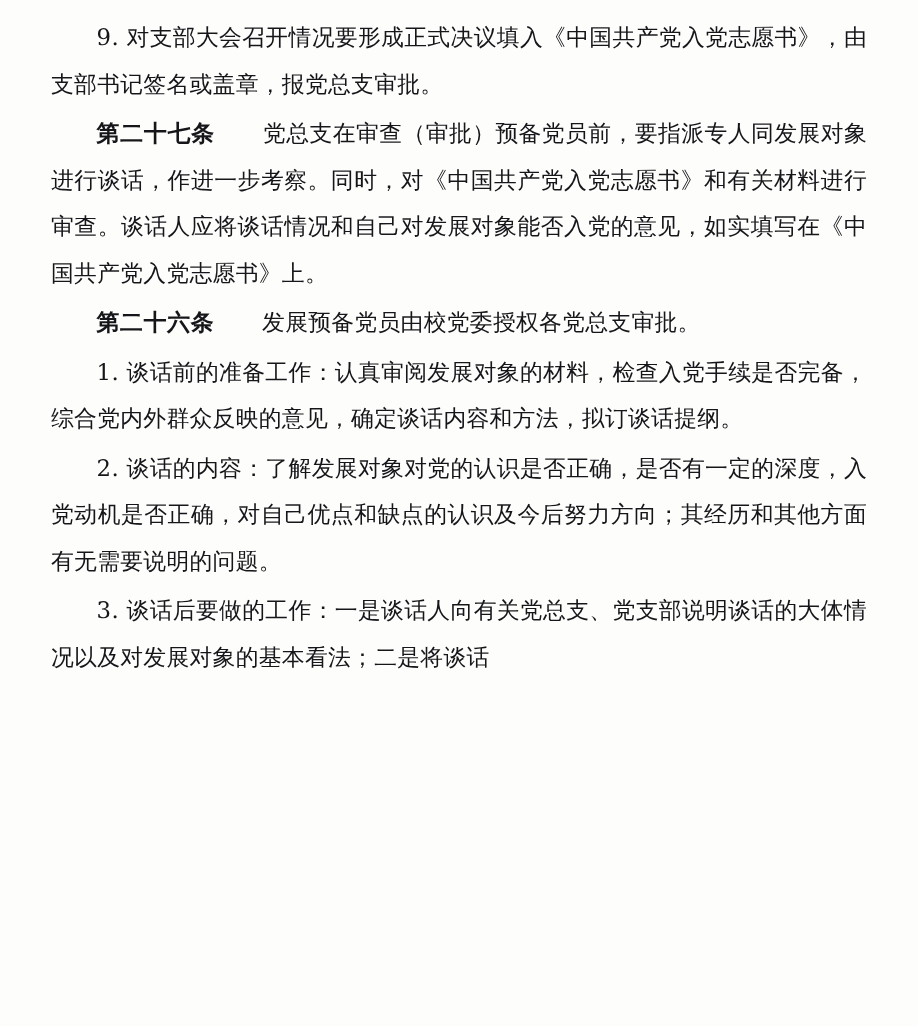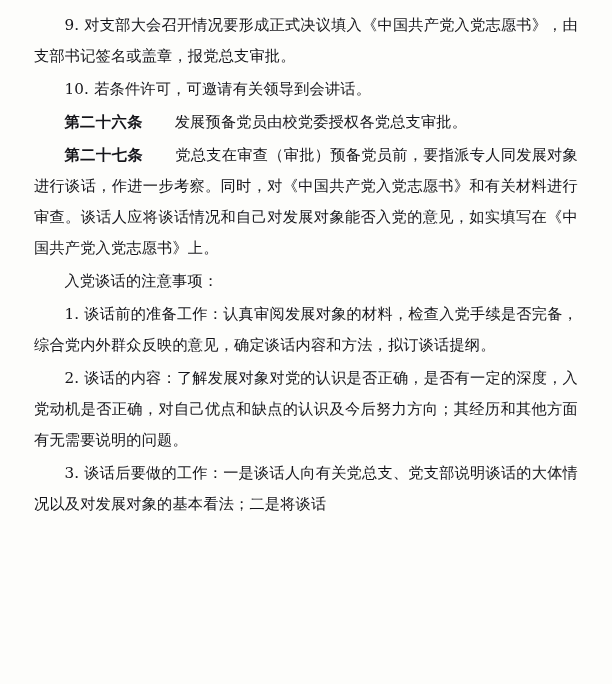--- a/index.html
+++ b/index.html
@@ -40,27 +40,25 @@
 </style>
 </head>
 <body>
 
 <div id="page">
   <div class="doc-body">
 
     <p class="para">9. 对支部大会召开情况要形成正式决议填入《中国共产党入党志愿书》，由支部书记签名或盖章，报党总支审批。</p>
 
 
-    <p class="para">10. 若条件许可，可邀请有关领导到会讲话。</p>
+
+    <p class="para"><span class="art-head">第二十七条</span><span class="art-gap"></span><span>党总支在审查（审批）预备党员前，要指派专人同发展对象进行谈话，作进一步考察。同时，对《中国共产党入党志愿书》和有关材料进行审查。谈话人应将谈话情况和自己对发展对象能否入党的意见，如实填写在《中国共产党入党志愿书》上。</span></p>
 
     <p class="para"><span class="art-head">第二十六条</span><span class="art-gap"></span><span>发展预备党员由校党委授权各党总支审批。</span></p>
 
-    <p class="para"><span class="art-head">第二十七条</span><span class="art-gap"></span><span>党总支在审查（审批）预备党员前，要指派专人同发展对象进行谈话，作进一步考察。同时，对《中国共产党入党志愿书》和有关材料进行审查。谈话人应将谈话情况和自己对发展对象能否入党的意见，如实填写在《中国共产党入党志愿书》上。</span></p>
-
-    <p class="para">入党谈话的注意事项：</p>
 
     <p class="para">1. 谈话前的准备工作：认真审阅发展对象的材料，检查入党手续是否完备，综合党内外群众反映的意见，确定谈话内容和方法，拟订谈话提纲。</p>
 
     <p class="para">2. 谈话的内容：了解发展对象对党的认识是否正确，是否有一定的深度，入党动机是否正确，对自己优点和缺点的认识及今后努力方向；其经历和其他方面有无需要说明的问题。</p>
 
     <p class="para">3. 谈话后要做的工作：一是谈话人向有关党总支、党支部说明谈话的大体情况以及对发展对象的基本看法；二是将谈话</p>
 
   </div>
 </div>
 

